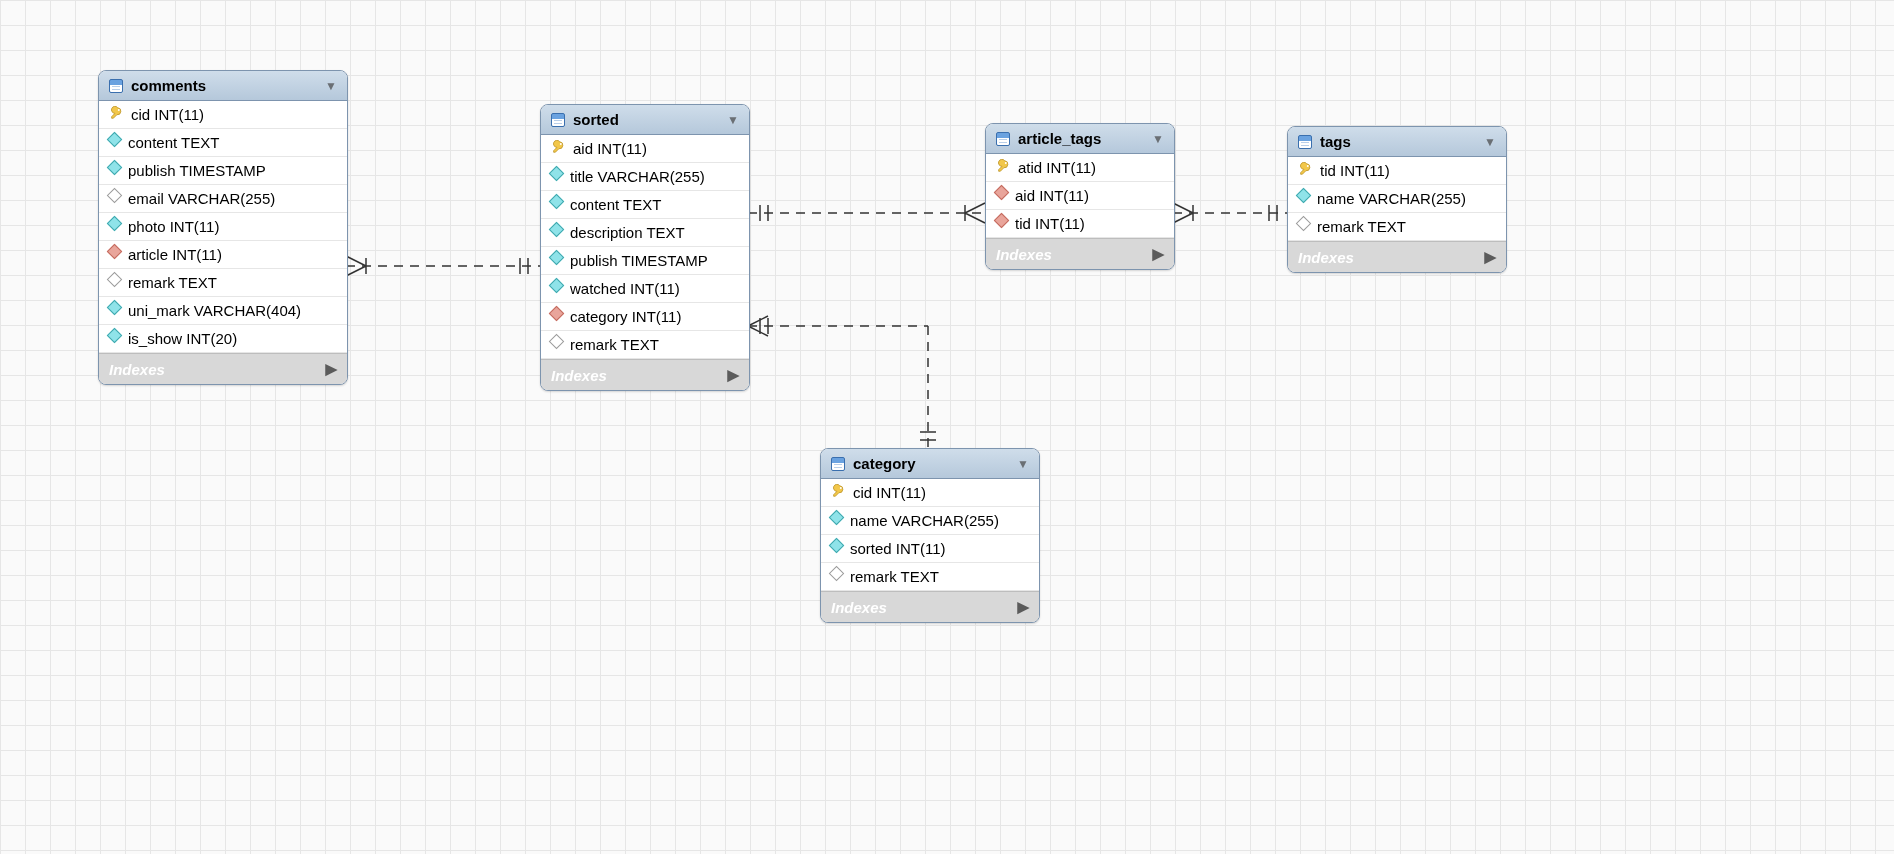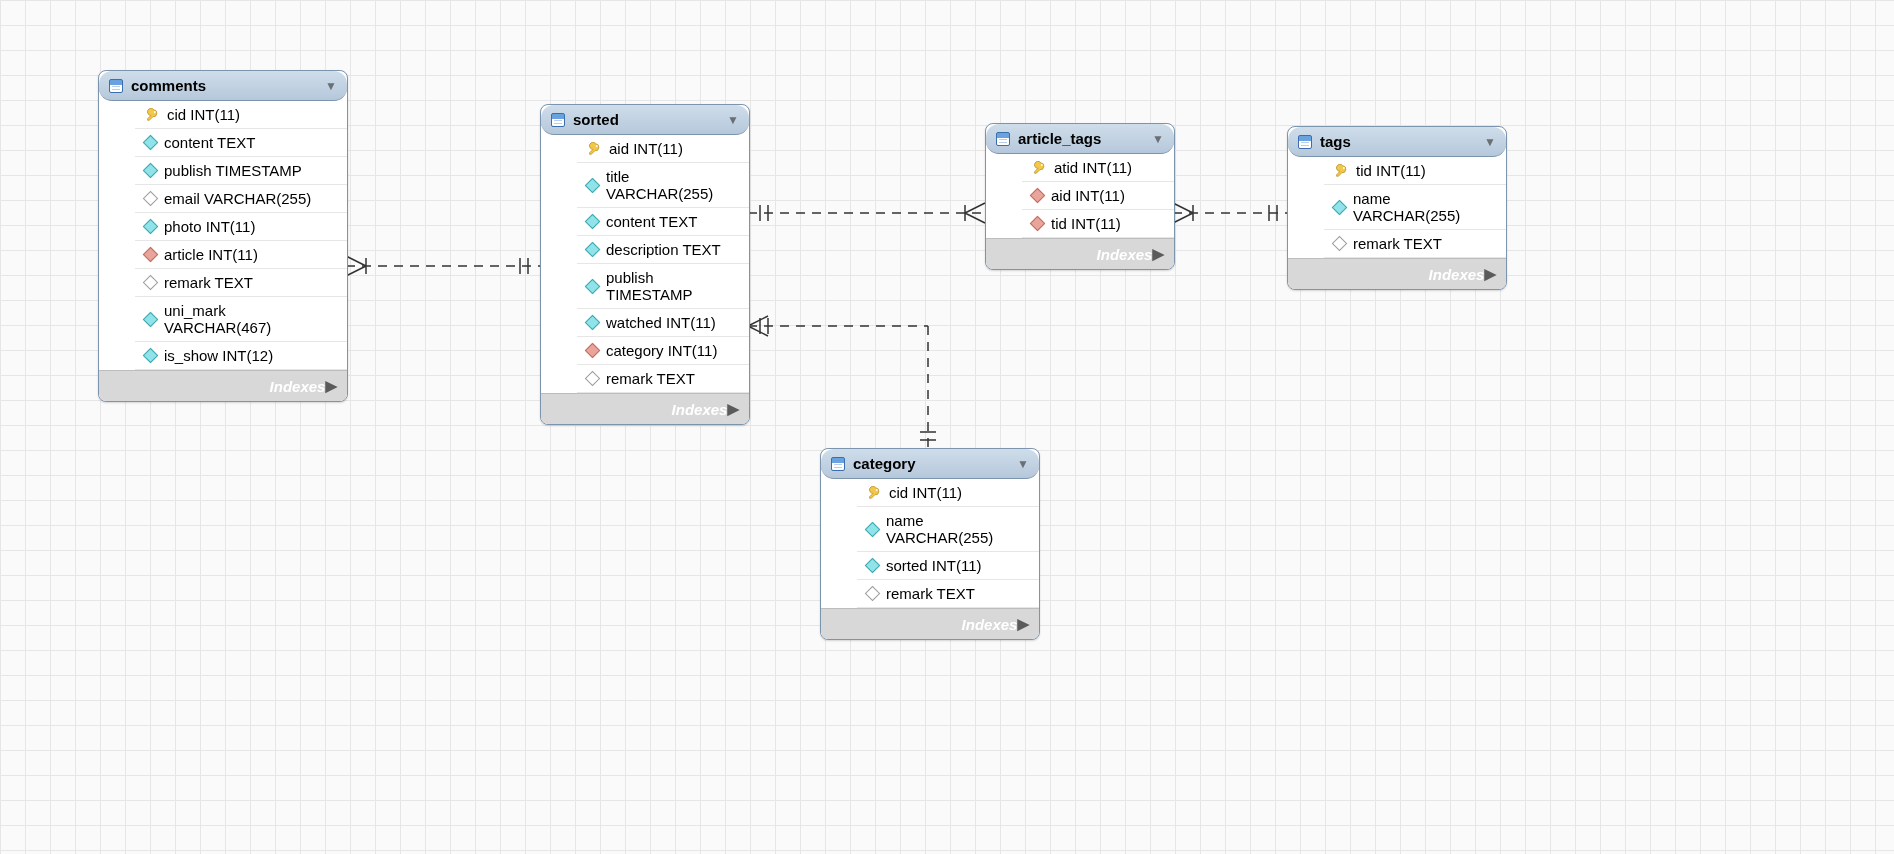--- a/index.html
+++ b/index.html
@@ -22,33 +22,31 @@
     box-shadow:0 1px 2px rgba(0,0,0,0.15);
     overflow:hidden;
   }
   .entity-header{
     display:flex;align-items:center;
     gap:8px;
     background:linear-gradient(#cfddea,#b5c8db);
     border-bottom:1px solid #7d94ae;
     padding:6px 10px;
     font-weight:bold;
-    border-radius:13px;
   }
   .entity-header .title{flex:1;}
   .entity-header .tri{color:#6a6f74;font-size:12px;}
   .field{
-    display:flex;align-items:center;gap:8px;
+    display:flex;gap:8px;
     padding:5px 10px;
     border-bottom:1px solid #e6e6e6;
-    margin-left:36px;
   }
   .field:last-of-type{border-bottom:none;}
   .idx-row{
-    display:flex;align-items:center;justify-content:flex-end;
+    display:flex;align-items:center;justify-content:space-between;
     background:#d8d8d8;color:#fff;font-weight:bold;
     padding:6px 10px;border-top:1px solid #bdbdbd;
     font-style:italic;
   }
   .idx-row .arrow{color:#5b5b5b;font-style:normal;}
   .ico{width:14px;height:14px;display:inline-block;flex:0 0 14px;}
   .ico-table{
     background:
       linear-gradient(#6aa2e0,#6aa2e0) 0 0/100% 5px no-repeat,
       linear-gradient(#fff,#fff);
@@ -138,25 +136,25 @@
     <div class="field">
         <span class="diamond d-red"></span>
         <span>article INT(11)</span>
       </div>
     <div class="field">
         <span class="diamond d-white"></span>
         <span>remark TEXT</span>
       </div>
     <div class="field">
         <span class="diamond d-cyan"></span>
-        <span>uni_mark VARCHAR(467)</span>
-      </div>
-    <div class="field">
-        <span class="diamond d-cyan"></span>
-        <span>is_show INT(12)</span>
+        <span>uni_mark VARCHAR(404)</span>
+      </div>
+    <div class="field">
+        <span class="diamond d-cyan"></span>
+        <span>is_show INT(20)</span>
       </div>
     <div class="idx-row">
         <span>Indexes</span>
         <span class="arrow">▶</span>
       </div>
   </div>
 
   <div class="entity" style="left:540px;top:104px;width:208px">
     <div class="entity-header">
       <span class="ico ico-table"></span>

